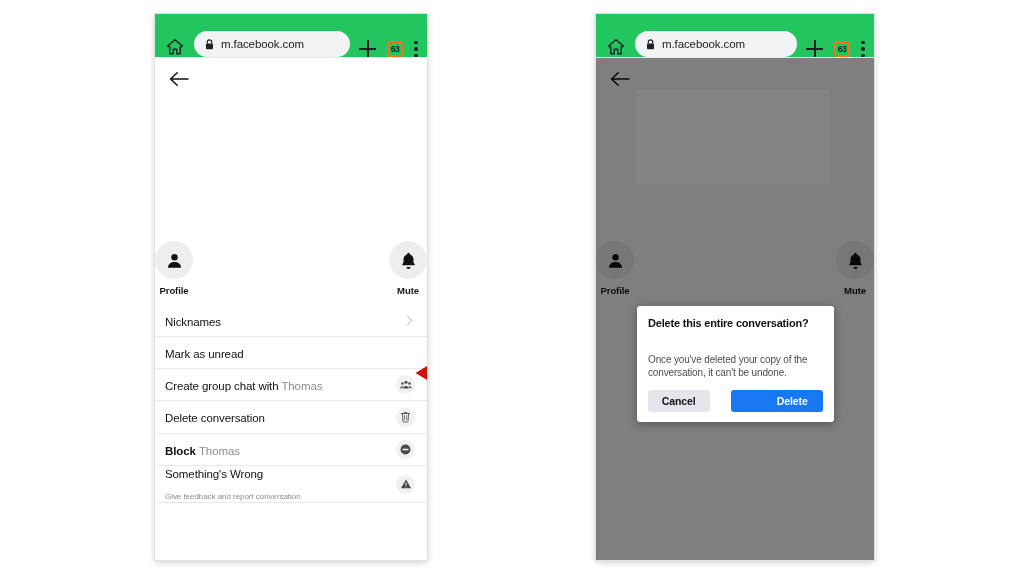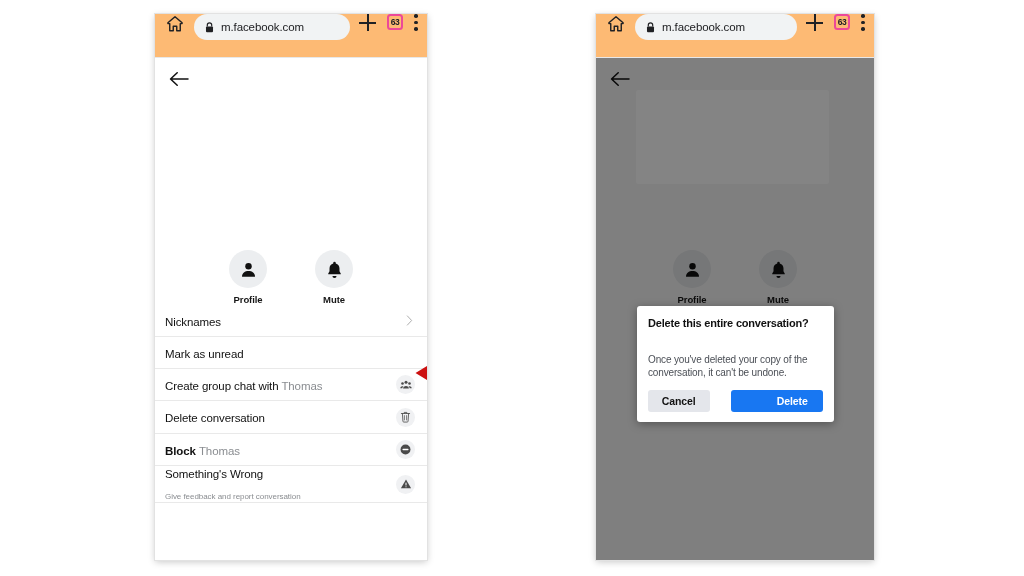--- a/index.html
+++ b/index.html
@@ -23,23 +23,23 @@
     box-shadow: 0 0 0 1px #e2e2e2, 0 2px 7px rgba(0,0,0,0.22);
     overflow: hidden;
   }
   #phone-left  { left: 155px; top: 14px; width: 272px; height: 546px; }
   #phone-right { left: 596px; top: 14px; width: 278px; height: 546px; }
 
   
   .browser-bar {
     position: relative;
     height: 43px;
-    background: #fdba74;
+    background: #22c55e;
     display: flex;
-    align-items: flex-start;
+    align-items: flex-end;
     padding: 0 9px 0 10px;
     box-sizing: border-box;
   }
   .home-icon { width: 20px; height: 20px; flex: 0 0 auto; }
   .omnibox {
     flex: 1 1 auto;
     margin-left: 9px;
     height: 26px;
     background: #f1f3f4;
     border-radius: 13px;
@@ -66,21 +66,21 @@
   }
   .bar-plus::before, .bar-plus::after {
     content: ""; position: absolute; background: #202124;
   }
   .bar-plus::before { left: 0; top: 7.5px; width: 17px; height: 2px; }
   .bar-plus::after  { top: 0; left: 7.5px; width: 2px; height: 17px; }
   .tab-counter {
     flex: 0 0 auto;
     margin-left: 11px;
     width: 16px; height: 16px;
-    border: 2px solid #ec4899;
+    border: 2px solid #f97316;
     border-radius: 3.5px;
     display: flex; align-items: center; justify-content: center;
     box-sizing: border-box;
   }
   .tab-counter-num {
     font-size: 8.5px;
     font-weight: bold;
     color: #202124;
     line-height: 1;
     letter-spacing: -0.4px;
@@ -105,23 +105,23 @@
     border-top: 1px solid #e8e8e8;
   }
   .back-arrow {
     position: absolute;
     left: 13px; top: 12px;
     width: 22px; height: 18px;
   }
 
   .action-row {
     position: absolute;
-    top: 192px; left: 0; right: 0;
+    top: 183px; left: 0; right: 0;
     display: flex;
-    justify-content: center;
+    justify-content: space-between;
     gap: 48px;
   }
   .action-item { display: flex; flex-direction: column; align-items: center; }
   .action-circle {
     width: 38px; height: 38px;
     border-radius: 50%;
     background: #eceef0;
     display: flex; align-items: center; justify-content: center;
   }
   .action-label {

